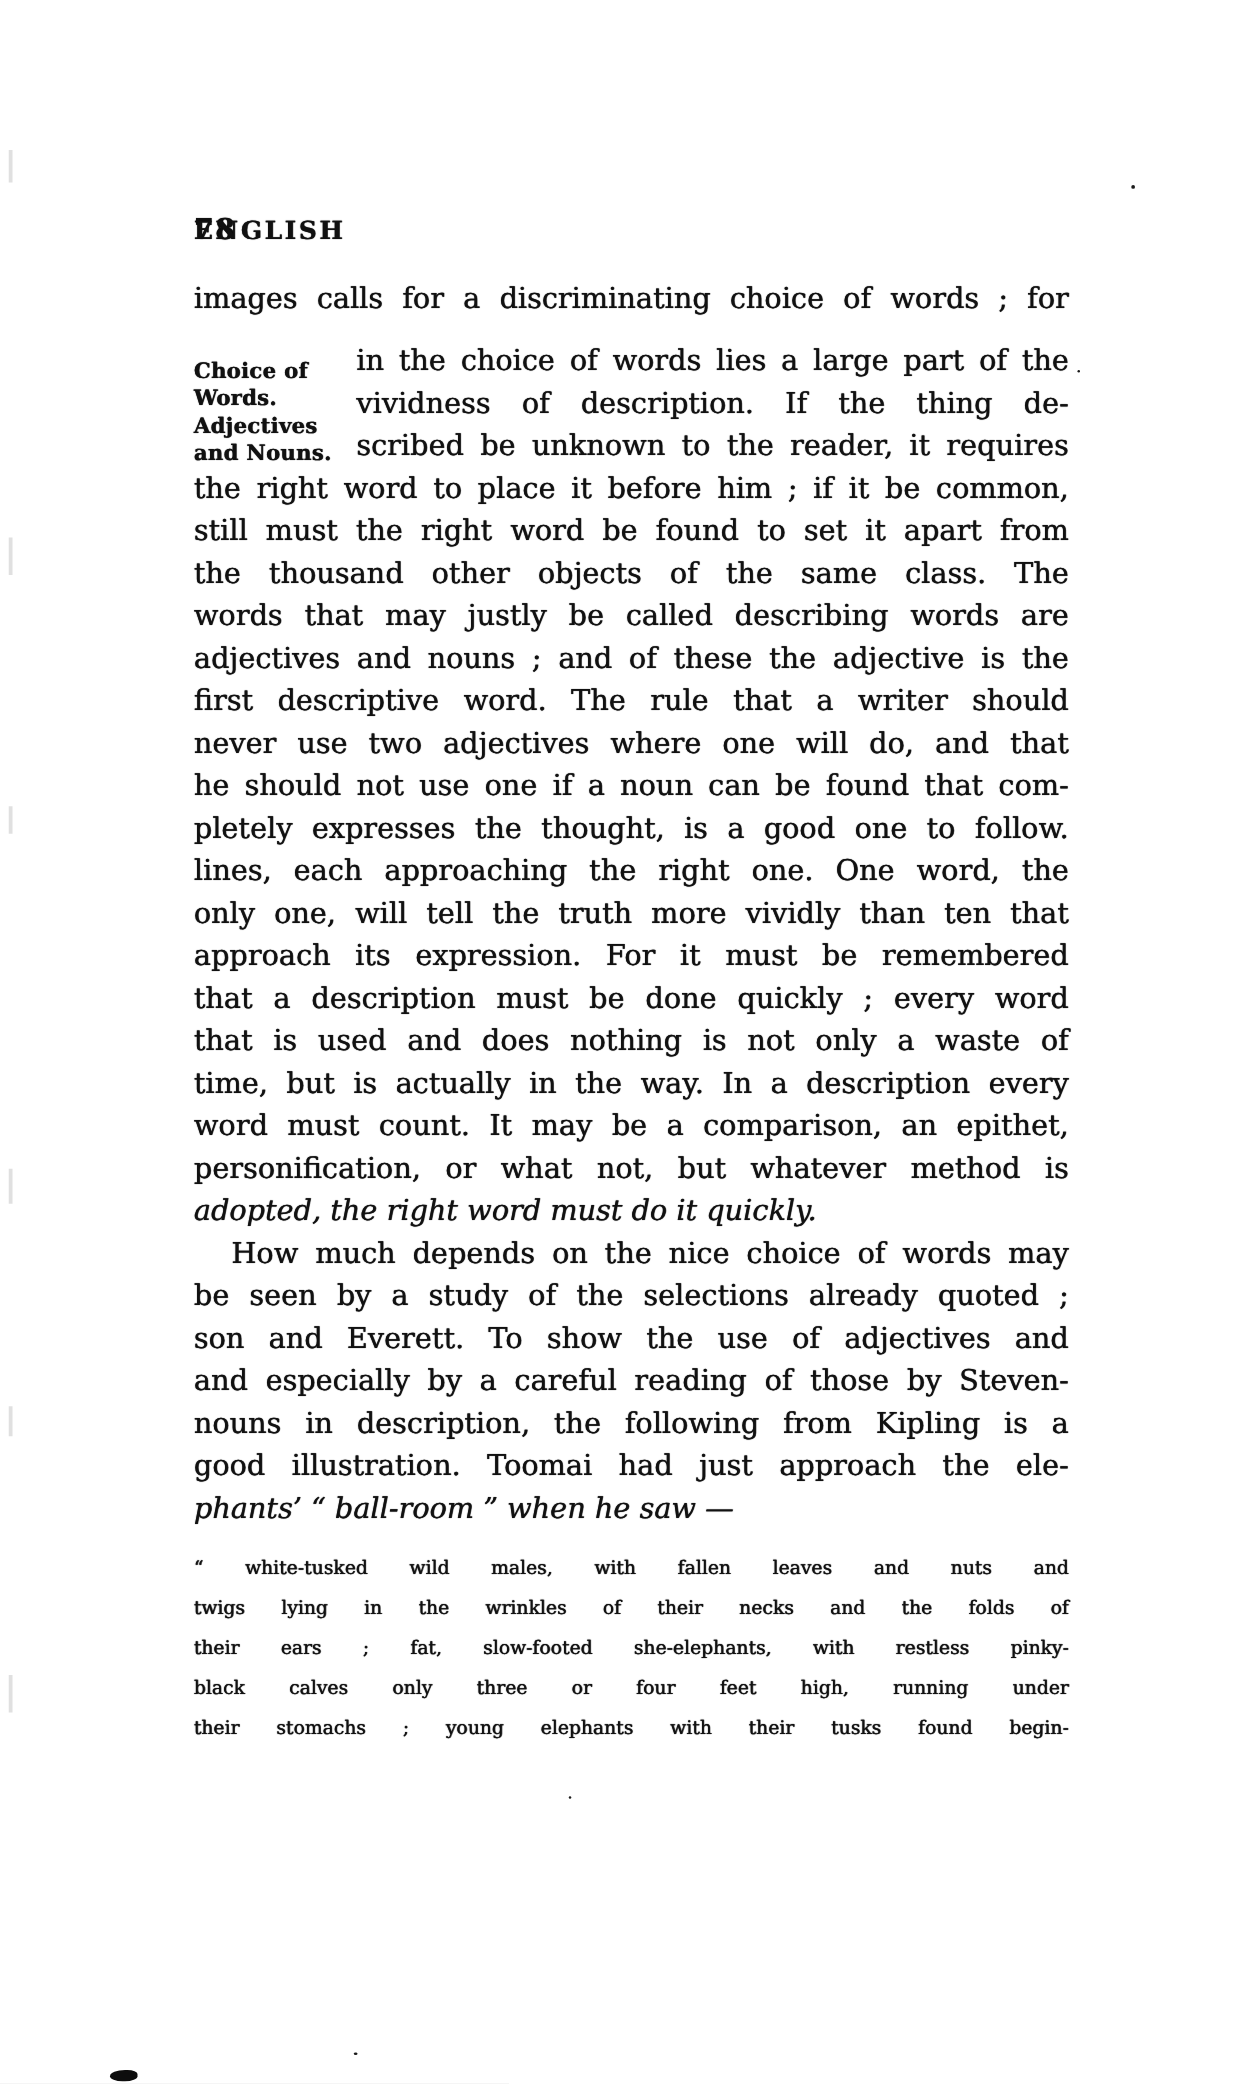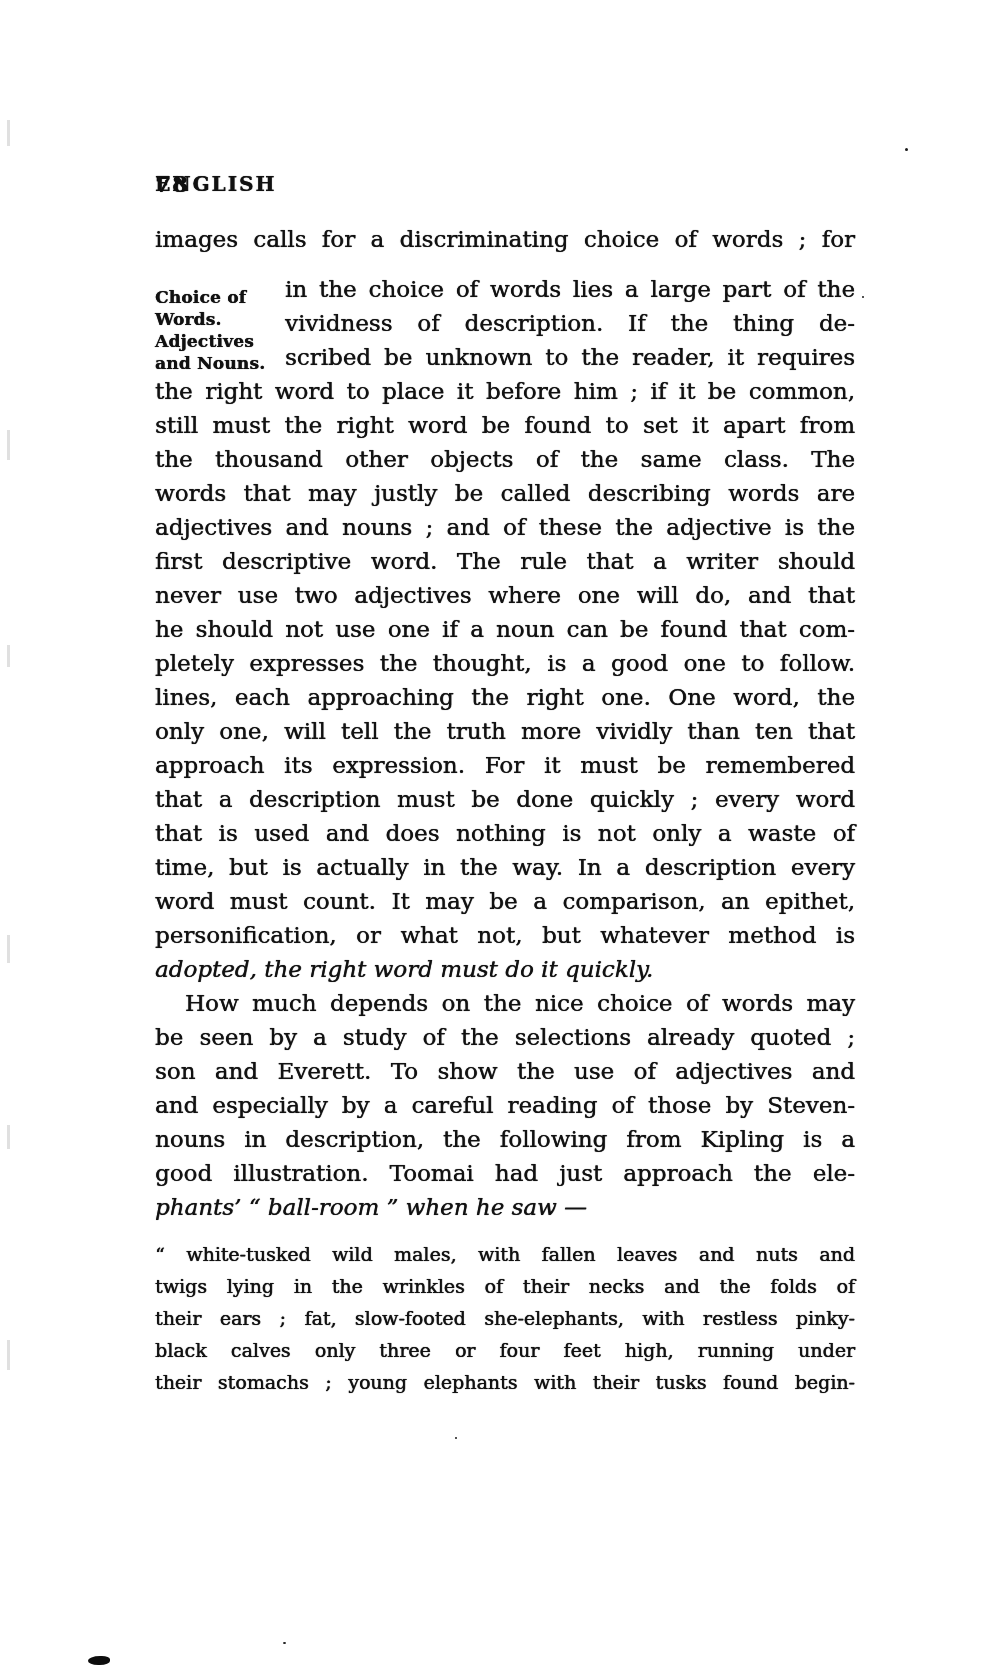--- a/index.html
+++ b/index.html
@@ -45,21 +45,21 @@
     font-size:17px;line-height:22px;font-weight:700;
     padding-top:7px;letter-spacing:.2px;
   }
   .note .line{text-align:left;text-align-last:left;}
   .beside{flex:1;min-width:0;}
   
   .para2 .line:first-child{text-indent:30px;}
   
   .quote{
     margin-top:14px;
-    font-size:19px;line-height:32px;
+    font-size:15px;line-height:32px;
     text-shadow:0 0 .9px rgba(10,10,10,.9),.5px .2px 0 rgba(10,10,10,.6);
   }
   
   .speck{position:absolute;background:#1a1a1a;border-radius:50%;}
   .smudge{
     position:absolute;left:88px;top:1656px;width:22px;height:9px;
     background:#0d0d0d;border-radius:60% 40% 50% 50%;
   }
   .edge-dash{position:absolute;left:7px;width:3px;background:#c6c6c6;opacity:.55;}
 </style>

